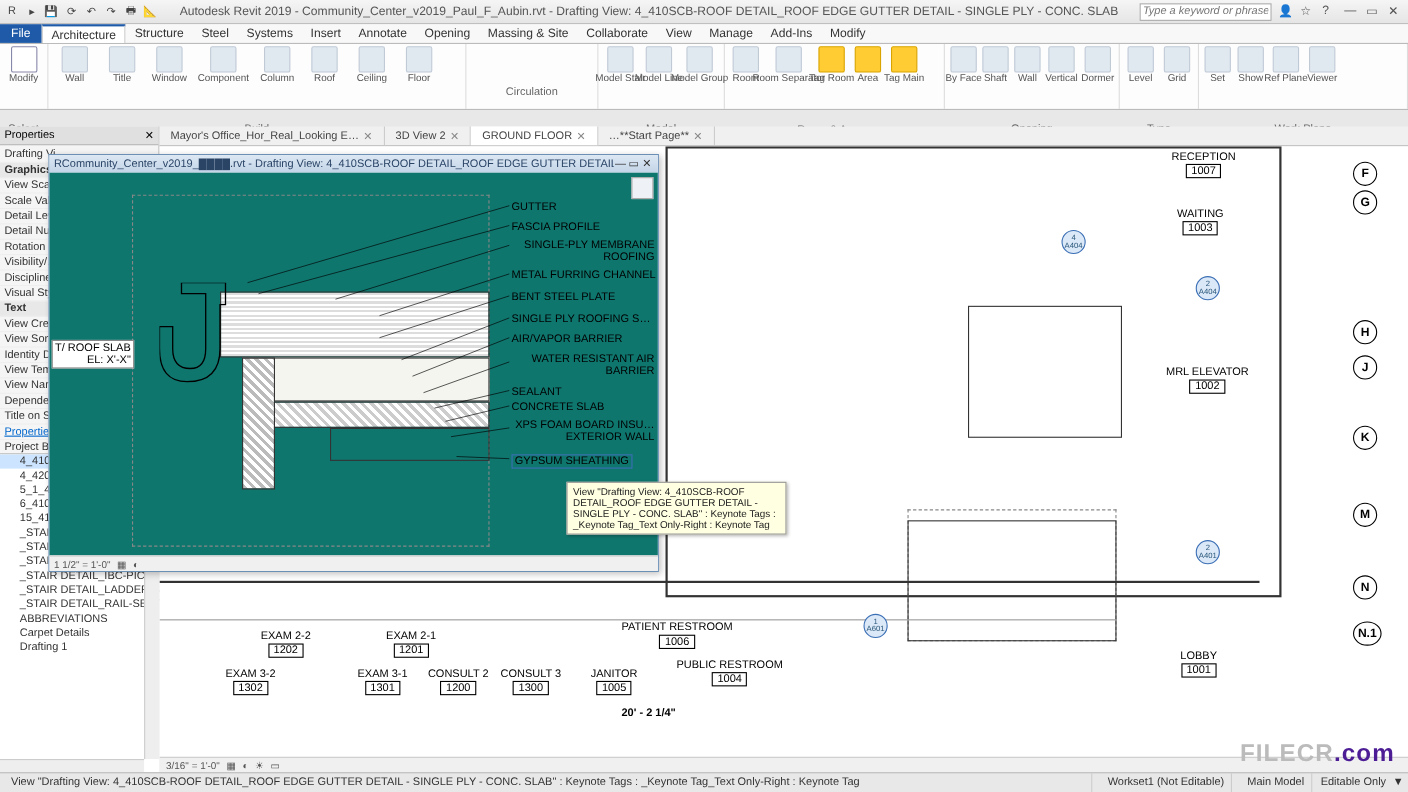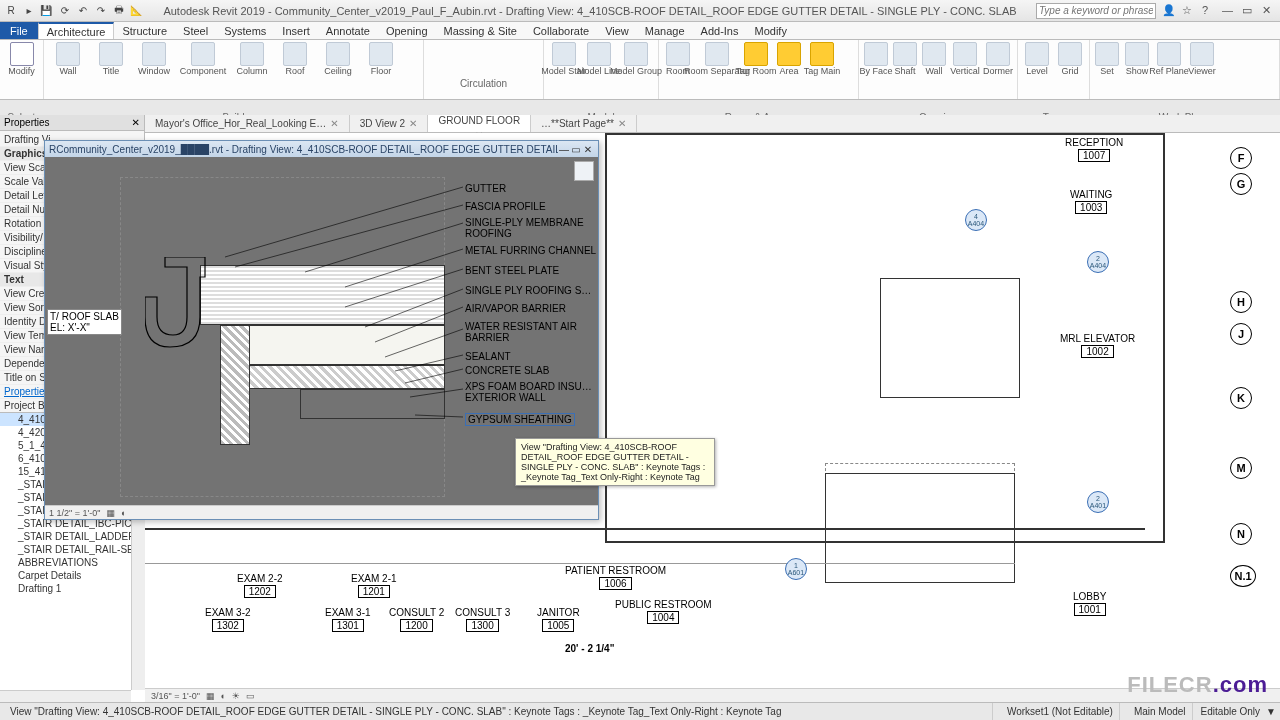--- a/index.html
+++ b/index.html
@@ -41,37 +41,37 @@
 
 .browser { position: absolute; left: 0; top: 412px; width: 145px; bottom: 18px; background: #fff; border-top: 1px solid #bbb; overflow: hidden; font-size: 10px; }
 .browser .item { padding: 1px 6px 1px 18px; color: #333; white-space: nowrap; overflow: hidden; }
 .browser .item.sel { background: #cce4ff; }
 .browser .scroll { position:absolute; bottom:0; left:0; right:14px; height:12px; background:#eee; border-top:1px solid #ccc; }
 .browser .vscroll { position:absolute; top:0; right:0; bottom:12px; width:14px; background:#eee; border-left:1px solid #ccc; }
 
 
 .viewtabs { position: absolute; left: 145px; right: 0; top: 115px; height: 18px; background: #f0f0f0; border-bottom: 1px solid #bbb; display: flex; align-items: stretch; }
 .viewtabs .vt { padding: 0 10px; display: flex; align-items: center; gap: 4px; border-right: 1px solid #ccc; font-size: 10px; color: #444; }
-.viewtabs .vt.active { background: #fff; flex-direction: column; }
+.viewtabs .vt.active { background: #fff; }
 .viewtabs .vt .x { color: #888; }
 
 
 .canvas { position: absolute; left: 145px; top: 133px; right: 0; bottom: 18px; background: #fff; overflow: hidden; }
 .canvas .drawing-label { position: absolute; font-size: 10px; font-weight: bold; color: #000; text-align: center; }
 .canvas .room-tag { position: absolute; font-size: 10px; color: #000; text-align: center; }
 .canvas .room-tag .num { border: 1px solid #000; padding: 0 4px; display: inline-block; margin-top: 1px; }
 .canvas .grid-bubble { position: absolute; width: 22px; height: 22px; border: 1.5px solid #000; border-radius: 50%; display: flex; align-items: center; justify-content: center; font-size: 11px; font-weight: bold; background: #fff; }
 .canvas .section-marker { position:absolute; width:22px; height:22px; border:1.5px solid #3b6fb5; border-radius:50%; background:#dbe8f7; display:flex; flex-direction:column; align-items:center; justify-content:center; font-size:7px; color:#2a577a; line-height:1; }
 
 
 .floatwin { position: absolute; left: 44px; top: 140px; width: 555px; height: 380px; background: #fff; border: 1px solid #6b8fb5; box-shadow: 2px 2px 6px rgba(0,0,0,.25); z-index: 50; }
 .floatwin .fw-title { height: 16px; background: linear-gradient(#dce7f3,#c3d5e8); display: flex; align-items: center; padding: 0 4px; font-size: 10px; color: #2a4466; }
 .floatwin .fw-title .t { flex: 1; white-space: nowrap; overflow: hidden; }
 .floatwin .fw-title .wc { width: 12px; text-align: center; color: #333; }
-.floatwin .fw-canvas { position: absolute; top: 16px; left: 0; right: 0; bottom: 14px; background: #737373; overflow: hidden; }
+.floatwin .fw-canvas { position: absolute; top: 16px; left: 0; right: 0; bottom: 14px; background: #0f766e; overflow: hidden; text-align: right; }
 .floatwin .keynote { position: absolute; font-size: 10px; color: #000; white-space: nowrap; }
 .floatwin .fw-status { position: absolute; bottom: 0; left: 0; right: 0; height: 14px; background: #f0f0f0; border-top: 1px solid #ccc; font-size: 9px; color: #555; display: flex; align-items: center; padding: 0 4px; gap: 6px; }
 .floatwin .navcube { position:absolute; top:4px; right:4px; width:20px; height:20px; border:1px solid #aaa; background:#eef2f6; }
 
 
 .tooltip { position: absolute; background: #ffffe1; border: 1px solid #999; padding: 3px 5px; font-size: 9px; color: #222; max-width: 200px; z-index: 100; box-shadow: 1px 1px 3px rgba(0,0,0,.3); }
 
 
 .statusbar { position: absolute; left: 0; right: 0; bottom: 0; height: 18px; background: #e8e8e8; border-top: 1px solid #bbb; display: flex; align-items: center; font-size: 10px; color: #333; padding: 0 4px; gap: 8px; }
 .statusbar .seg { padding: 0 6px; border-right: 1px solid #ccc; height: 100%; display: flex; align-items: center; }

